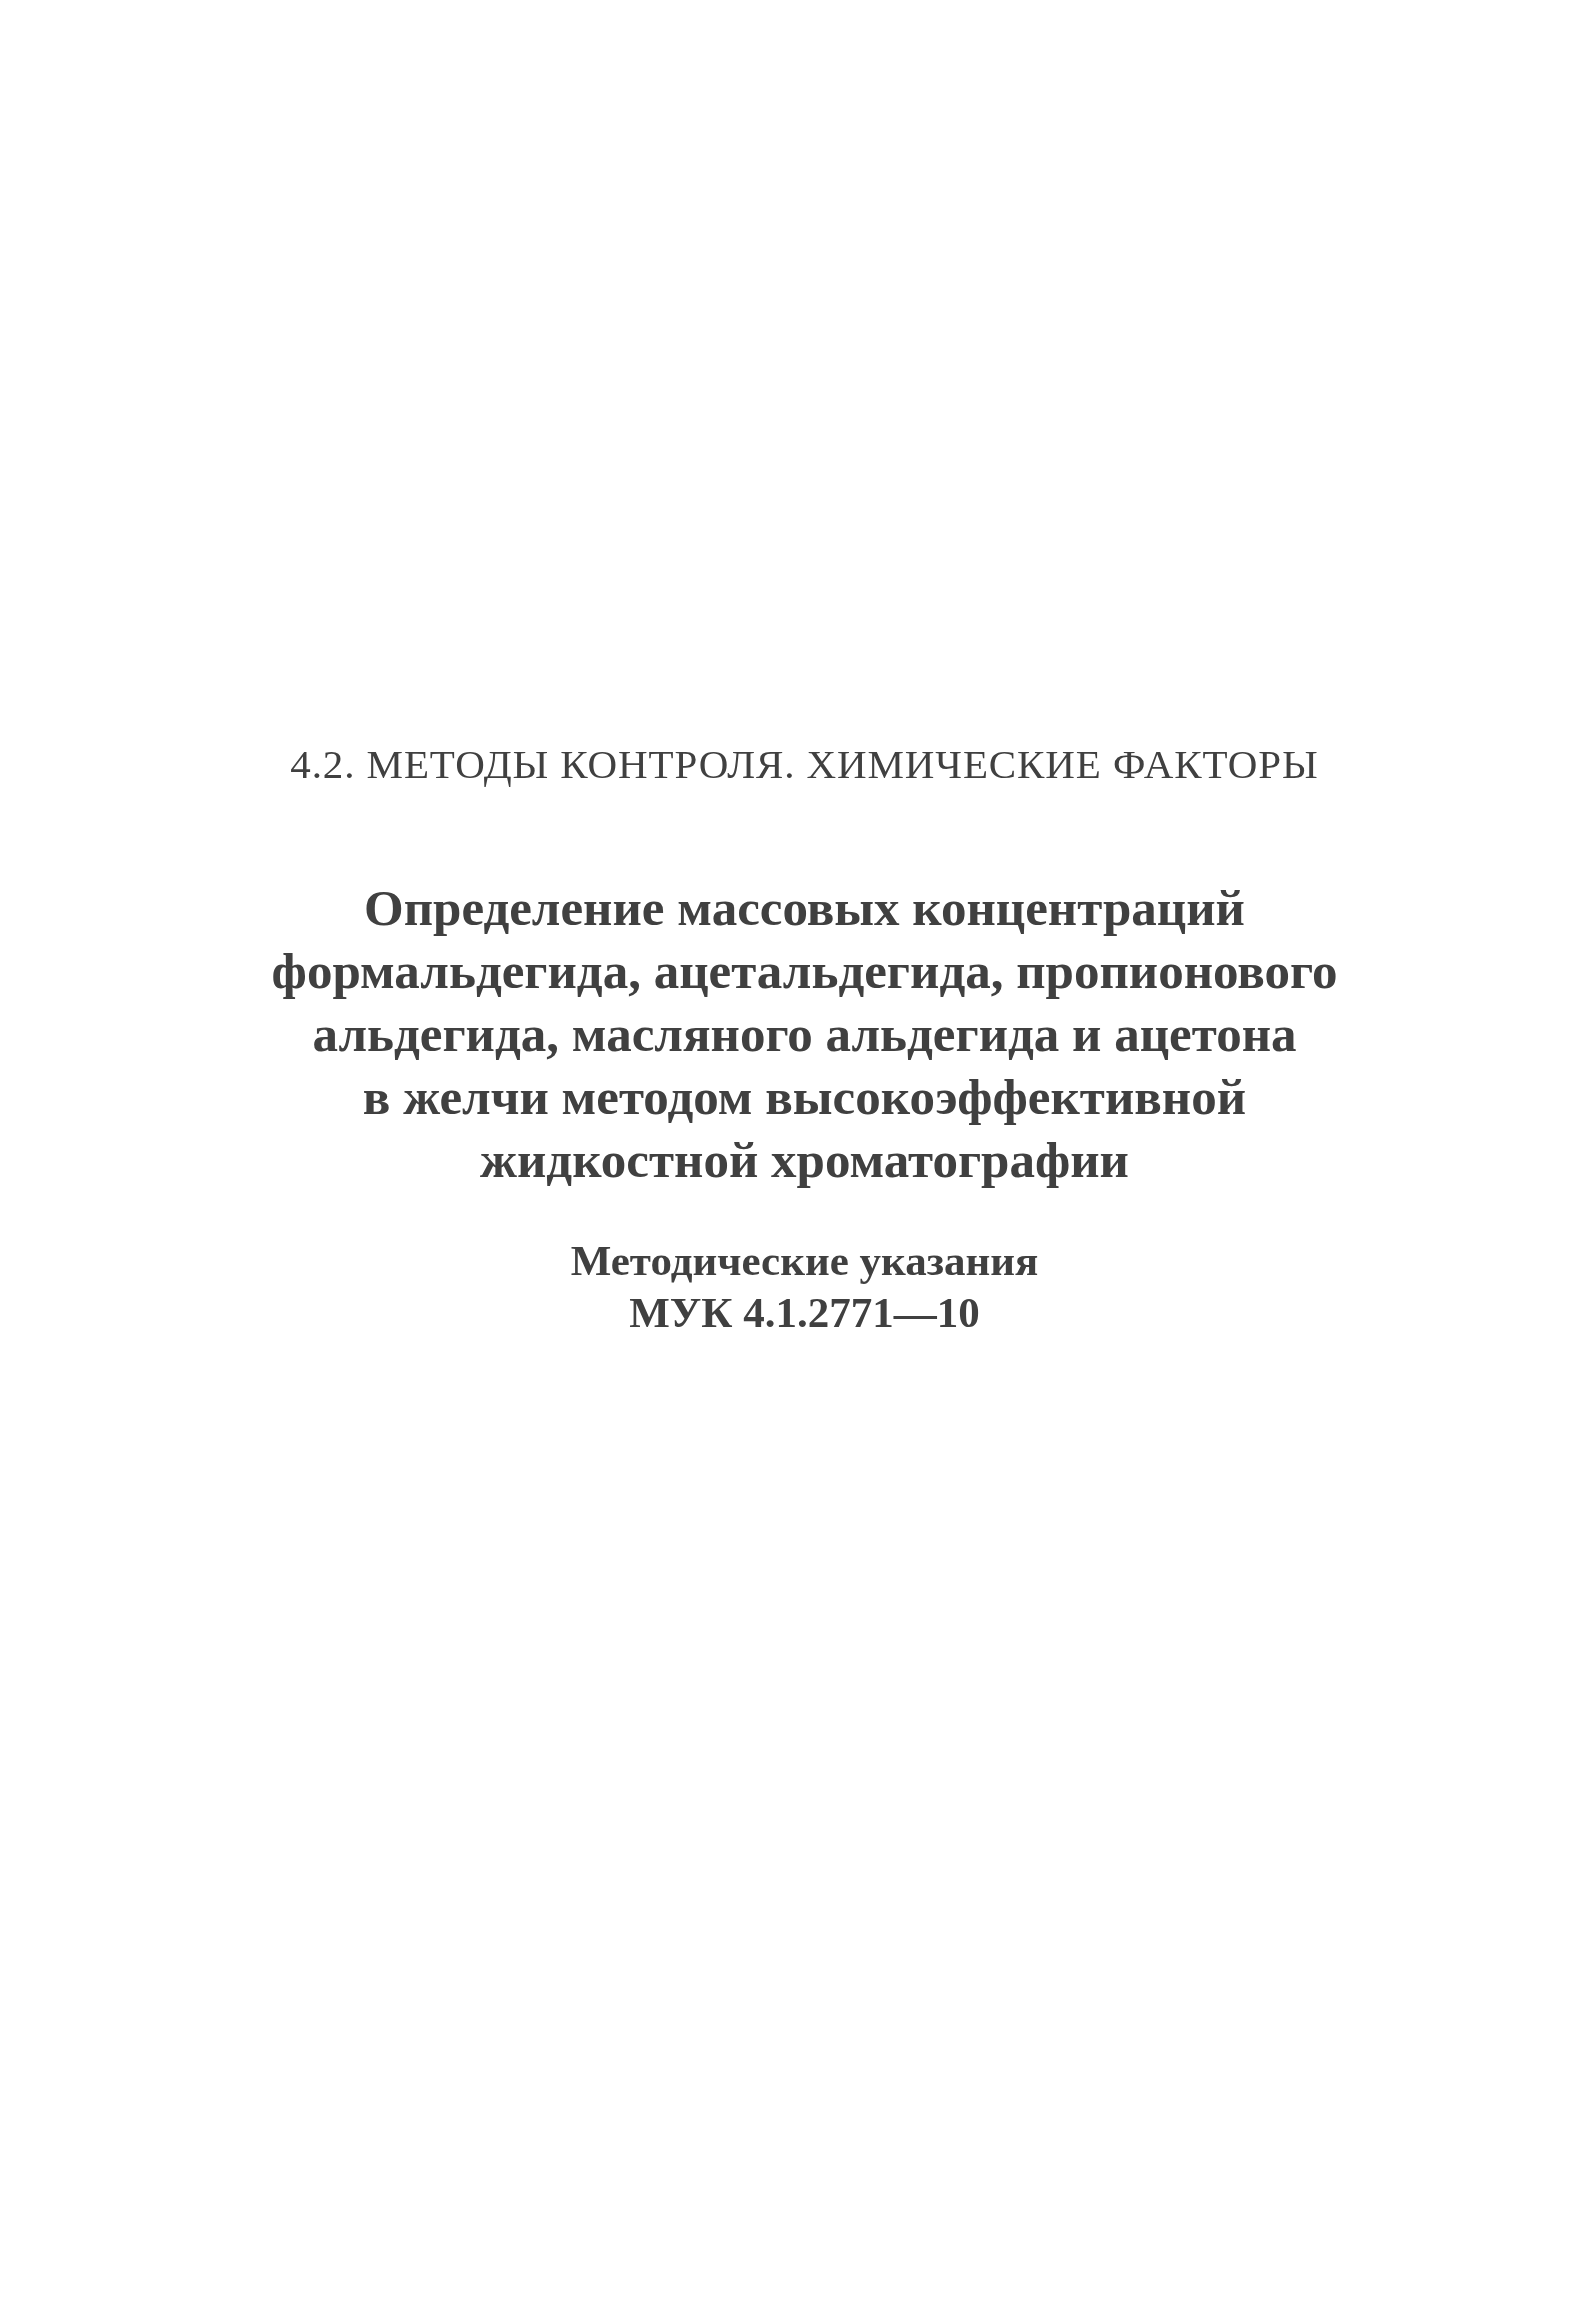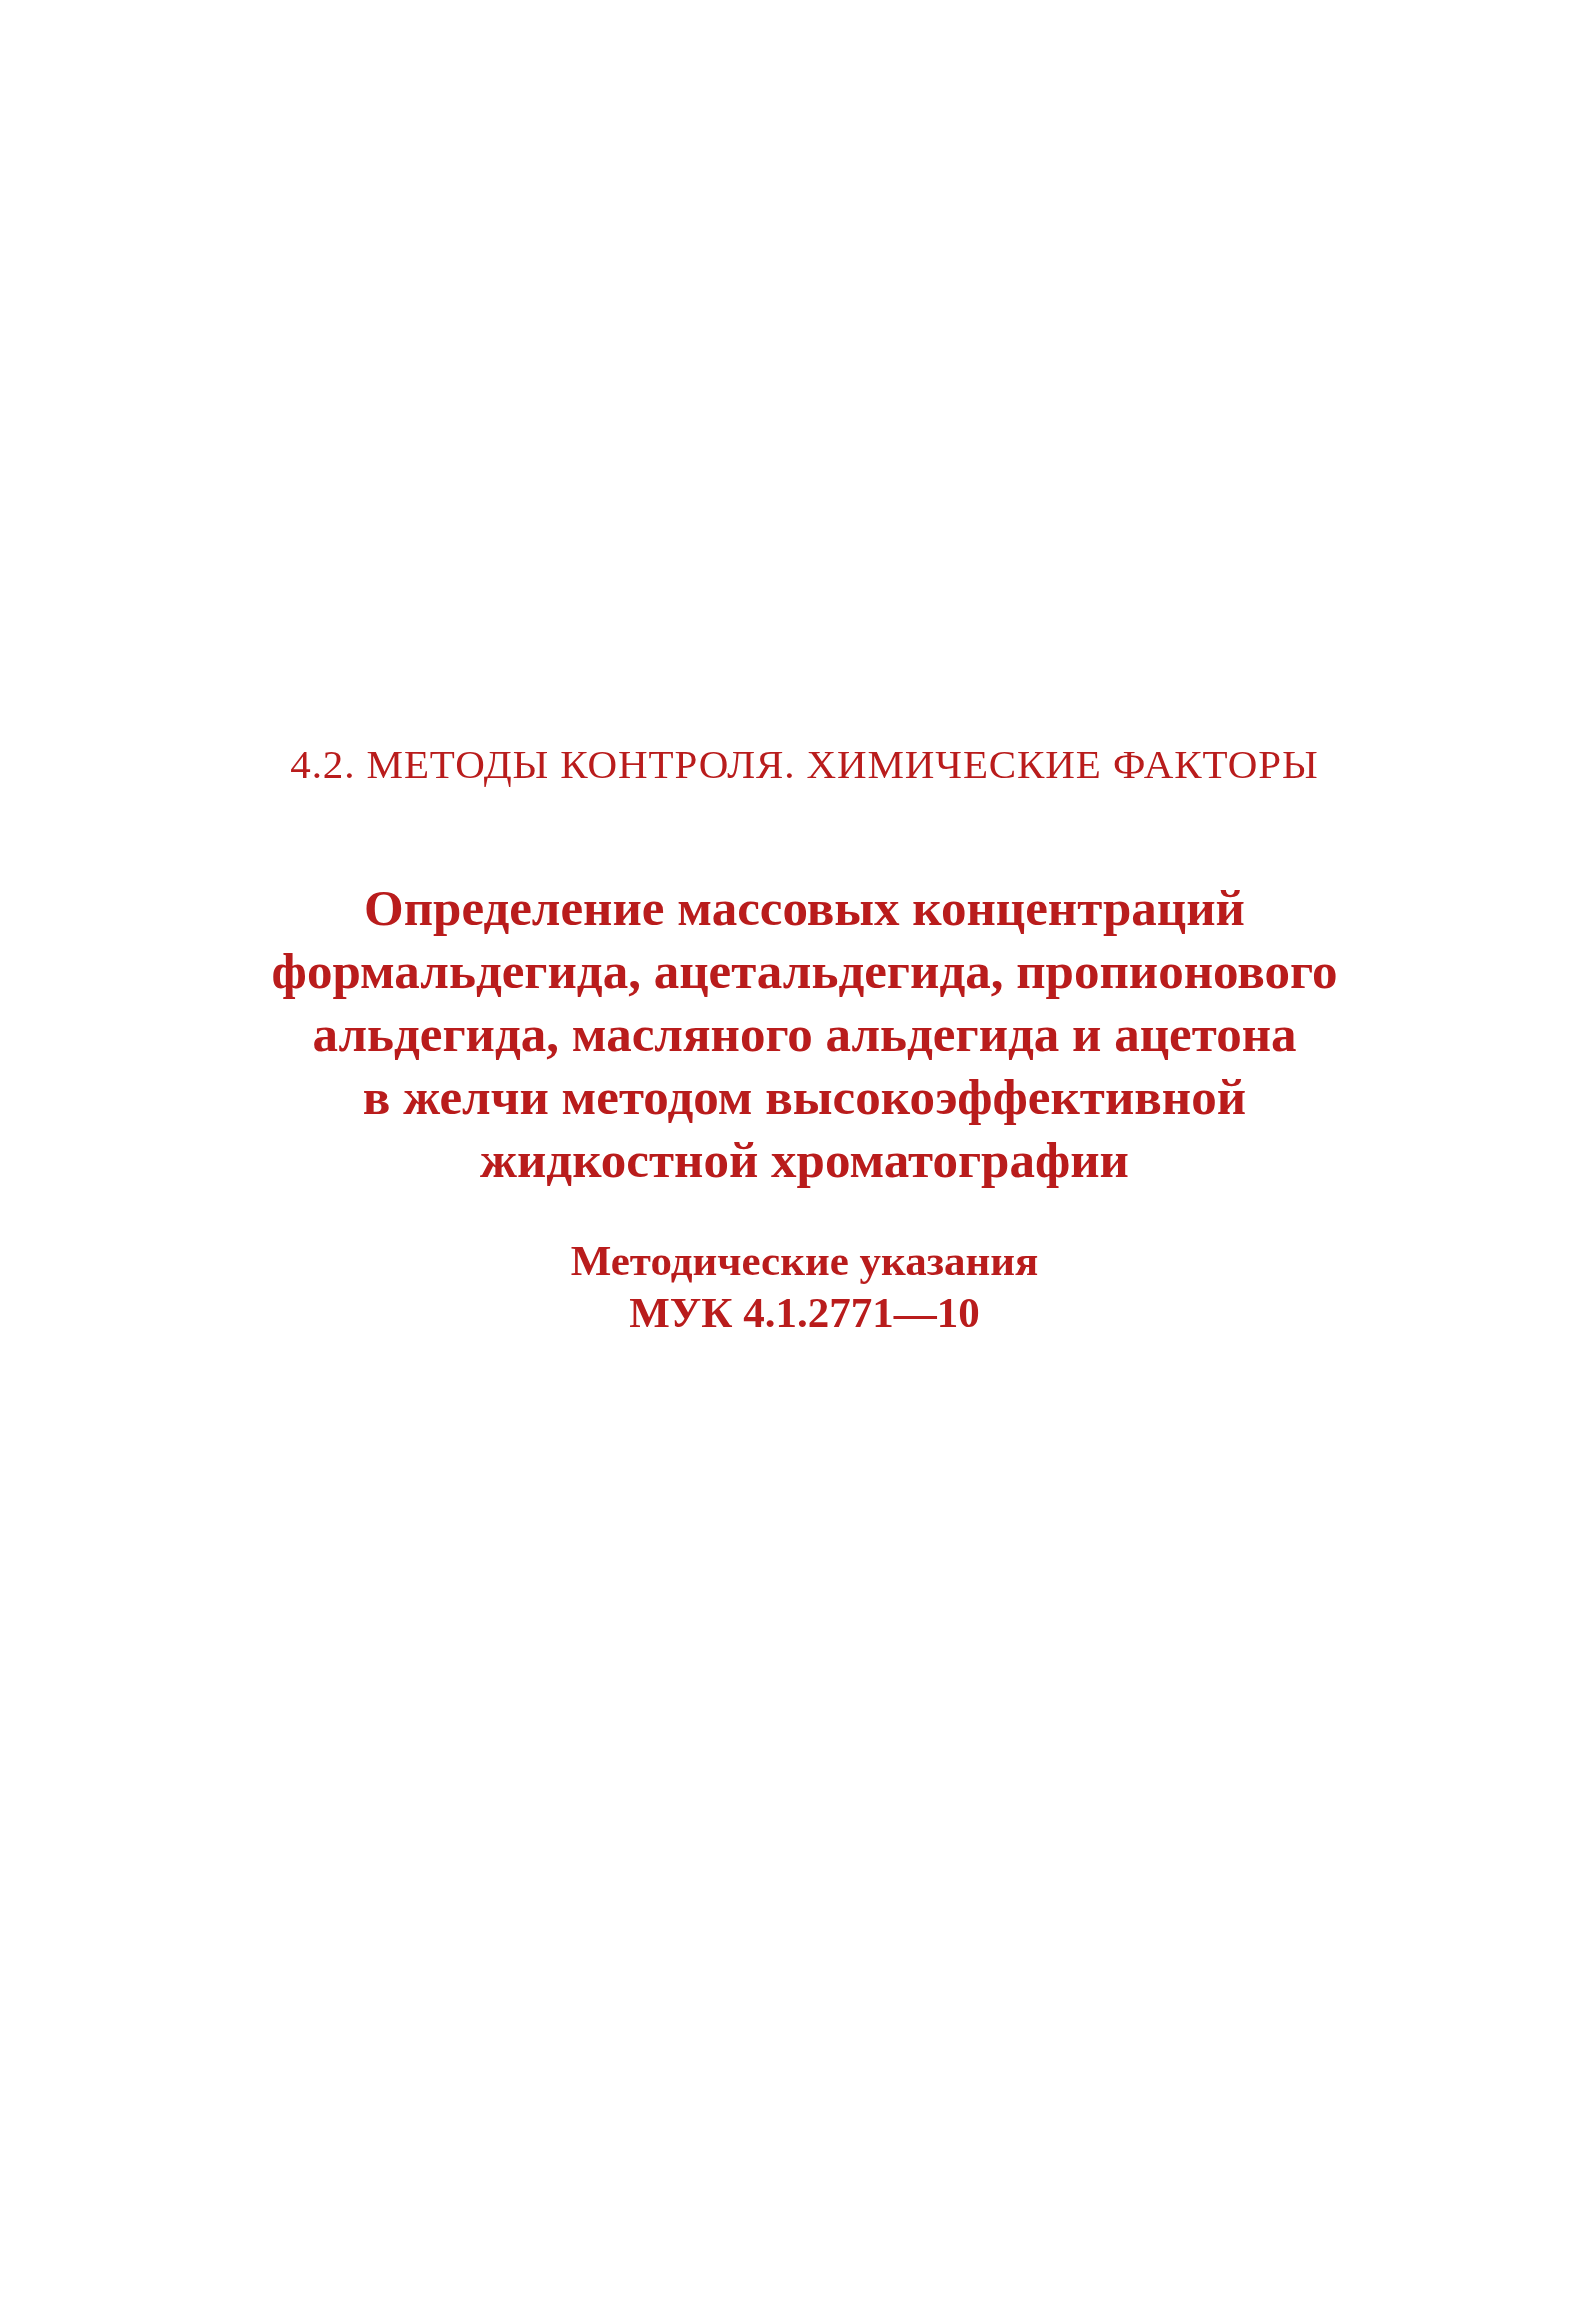--- a/index.html
+++ b/index.html
@@ -8,21 +8,21 @@
     height: 2324px;
     background: #ffffff;
     overflow: hidden;
   }
   .page {
     position: relative;
     width: 1594px;
     height: 2324px;
     background: #ffffff;
     font-family: "Liberation Serif", "DejaVu Serif", serif;
-    color: #b91c1c;
+    color: #404040;
   }
   
   .abs-center {
     position: absolute;
     left: 0;
     right: 0;
     text-align: center;
     transform: translateX(7.5px);
   }
   .section-header {

